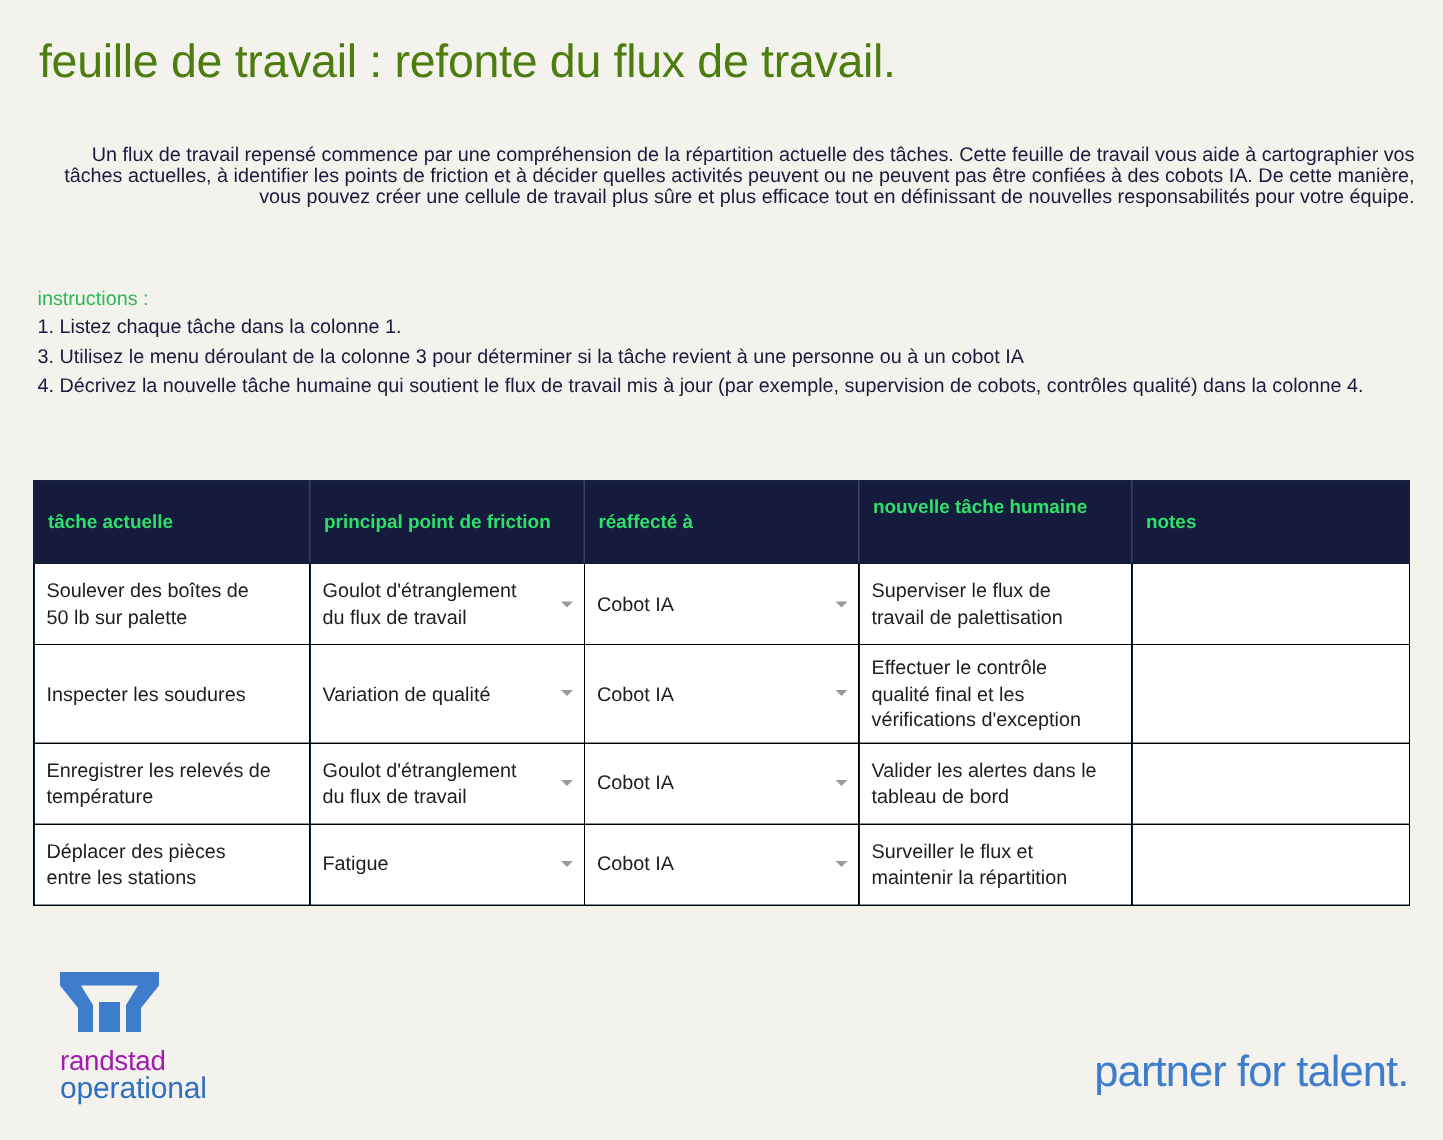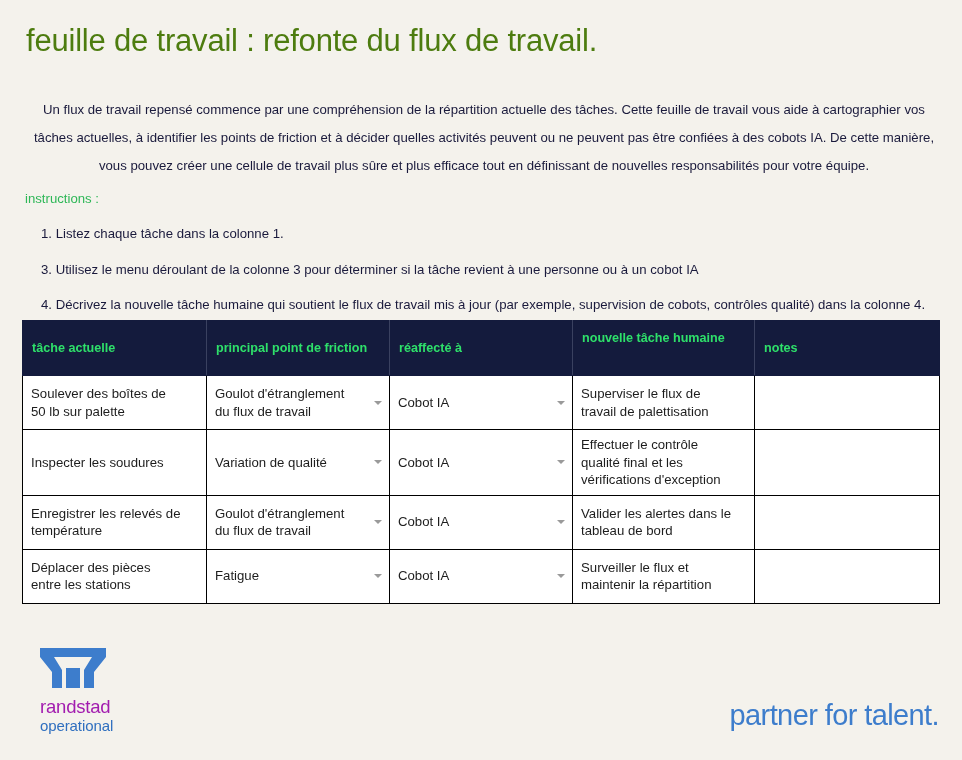--- a/index.html
+++ b/index.html
@@ -31,23 +31,23 @@
     white-space: nowrap;
   }
 
   
   .intro {
     position: absolute;
     left: 25px;
     top: 96px;
     width: 918px;
     font-size: 13.2px;
-    line-height: 28px;
+    line-height: 14px;
     color: #1a1a3c;
-    text-align: center;
+    text-align: right;
   }
 
   
   .instructions {
     position: absolute;
     left: 25px;
     top: 189px;
     width: 918px;
     font-size: 13.2px;
     line-height: 19.3px;
@@ -56,21 +56,21 @@
   .instructions-label {
     color: #2eb757;
     display: block;
   }
   .instructions ol {
     list-style: none;
     margin: 0;
     padding: 0;
   }
   .instructions li {
-    margin: 16px;
+    margin: 0;
     padding: 0;
   }
 
   
   .wk-table {
     position: absolute;
     left: 22px;
     top: 320px;
     width: 917px;
     border-collapse: collapse;
@@ -147,21 +147,21 @@
     height: 40px;
   }
   .brand-name {
     margin-top: 8px;
     font-size: 18.5px;
     line-height: 21px;
     color: #a21caf;
     letter-spacing: -0.2px;
   }
   .brand-sub {
-    font-size: 15px;
+    font-size: 20px;
     line-height: 18px;
     color: #2f6fbf;
     letter-spacing: -0.1px;
   }
 
   .tagline {
     position: absolute;
     right: 23px;
     top: 700px;
     font-size: 29px;

